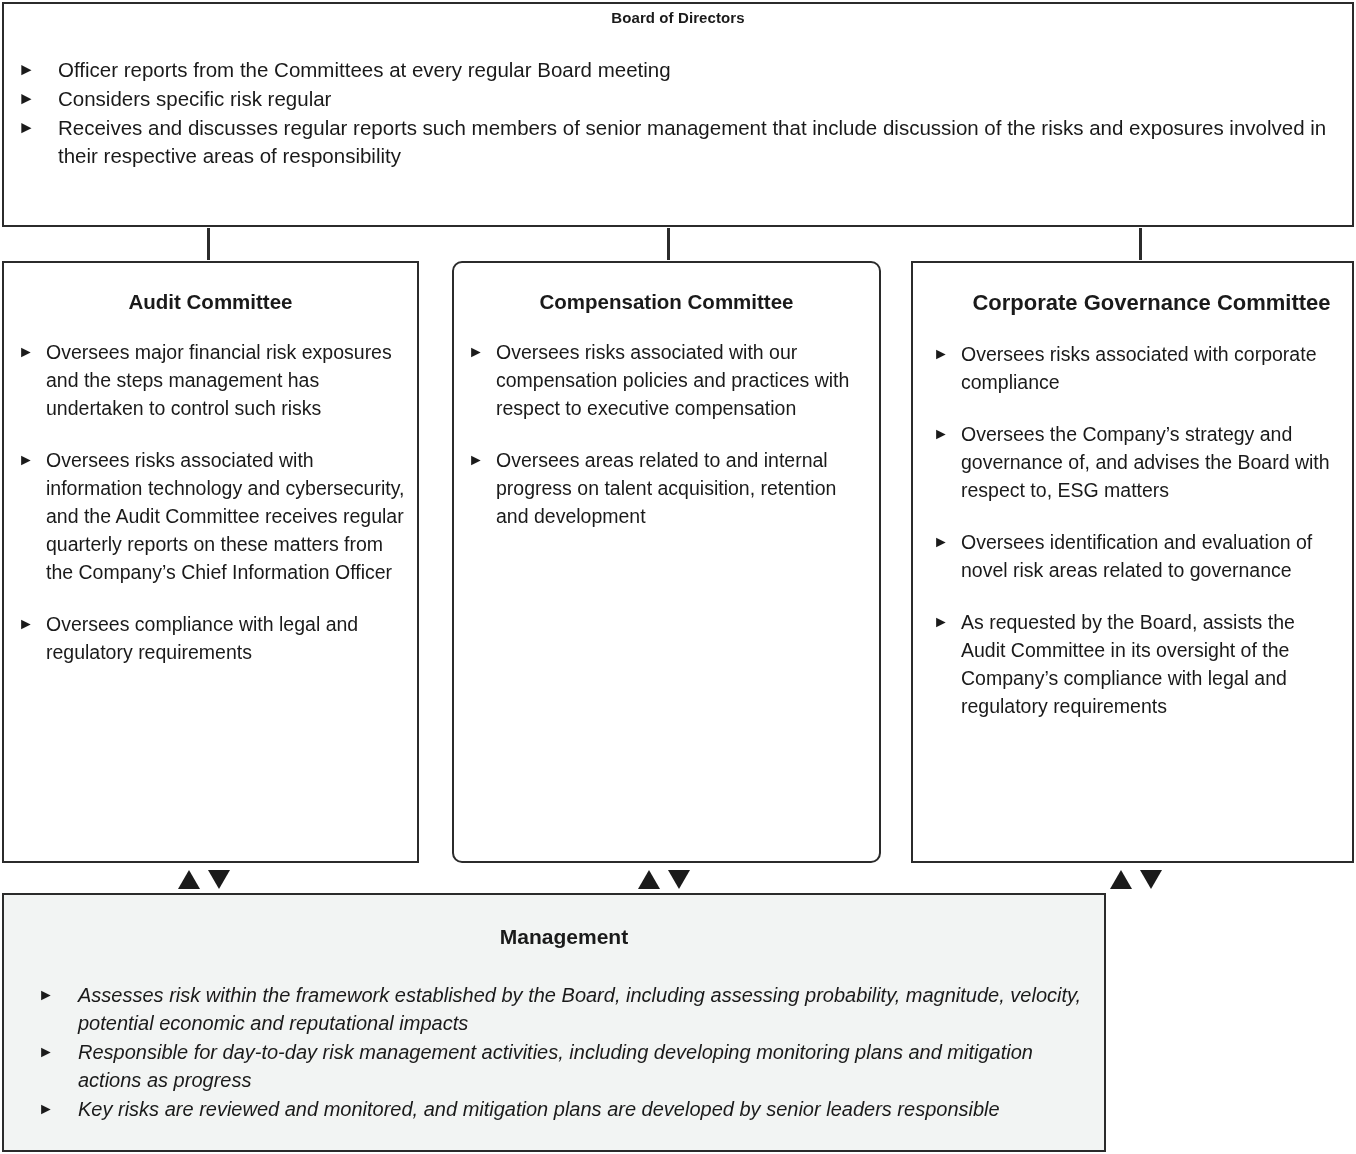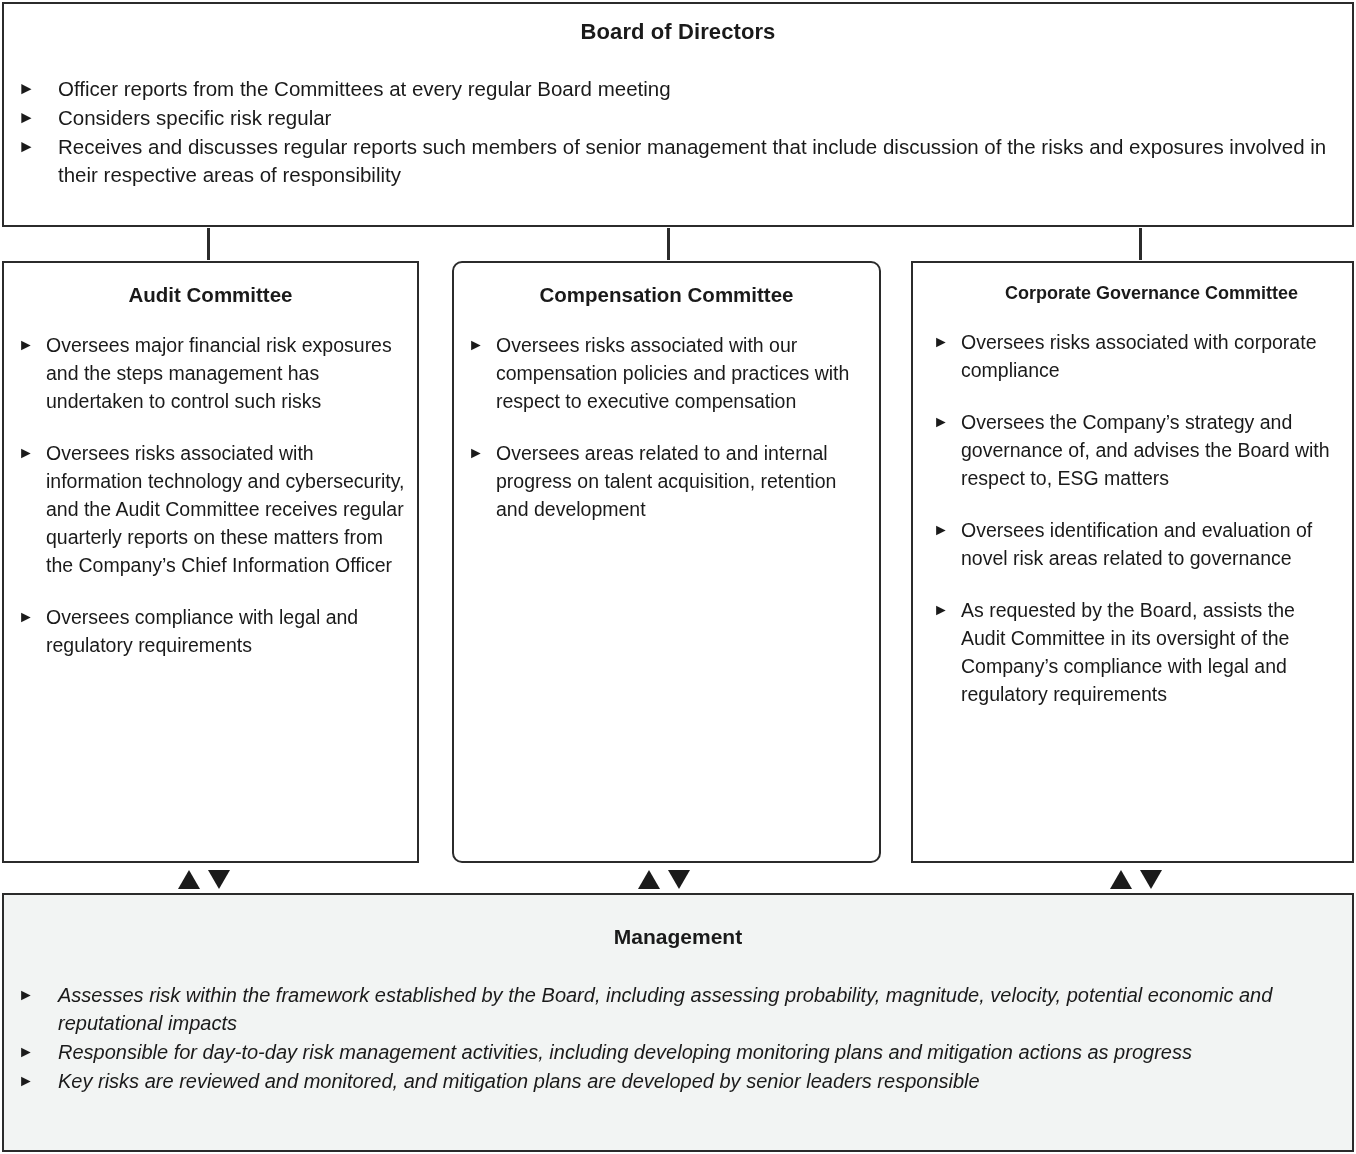--- a/index.html
+++ b/index.html
@@ -38,22 +38,22 @@
   }
 
   
   #board-box {
     left: 2px;
     top: 2px;
     width: 1352px;
     height: 225px;
   }
   #board-box .box-title {
-    font-size: 22px;
-    margin-top: 15px;
+    font-size: 15px;
+    margin-top: 5px;
     letter-spacing: 0.1px;
     text-align: center;
   }
   #board-box .bullet-list {
     margin-top: 30px;
     padding: 0 16px 0 14px;
   }
   #board-box .bullet-row {
     display: flex;
     align-items: flex-start;
@@ -75,24 +75,24 @@
   .committee {
     top: 261px;
     height: 602px;
   }
   #audit-box       { left: 2px;   width: 417px; }
   #comp-box        { left: 452px; width: 429px; border-radius: 10px; }
   #gov-box         { left: 911px; width: 443px; }
 
   .committee .box-title {
     font-size: 20.5px;
-    margin-top: 20px;
+    margin-top: 27px;
   }
   #gov-box .box-title {
-    font-size: 18px;
+    font-size: 22px;
     padding-left: 38px;
   }
   .committee .bullet-list {
     margin-top: 24px;
   }
   #audit-box .bullet-list { padding: 0 12px 0 14px; }
   #comp-box  .bullet-list { padding: 0 14px 0 14px; }
   #gov-box   .bullet-list { padding: 0 14px 0 20px; }
 
   .committee .bullet-row {
@@ -109,23 +109,24 @@
     line-height: 28px;
   }
   .committee .bullet-text {
     flex: 1 1 auto;
   }
 
   
   #mgmt-box {
     left: 2px;
     top: 893px;
-    width: 1352px;
+    width: 1104px;
     height: 259px;
     background: #f2f4f3;
+    padding-left: 20px;
   }
   #mgmt-box .box-title {
     font-size: 21px;
     margin-top: 30px;
   }
   #mgmt-box .bullet-list {
     margin-top: 32px;
     padding: 0 14px 0 14px;
   }
   #mgmt-box .bullet-row {

